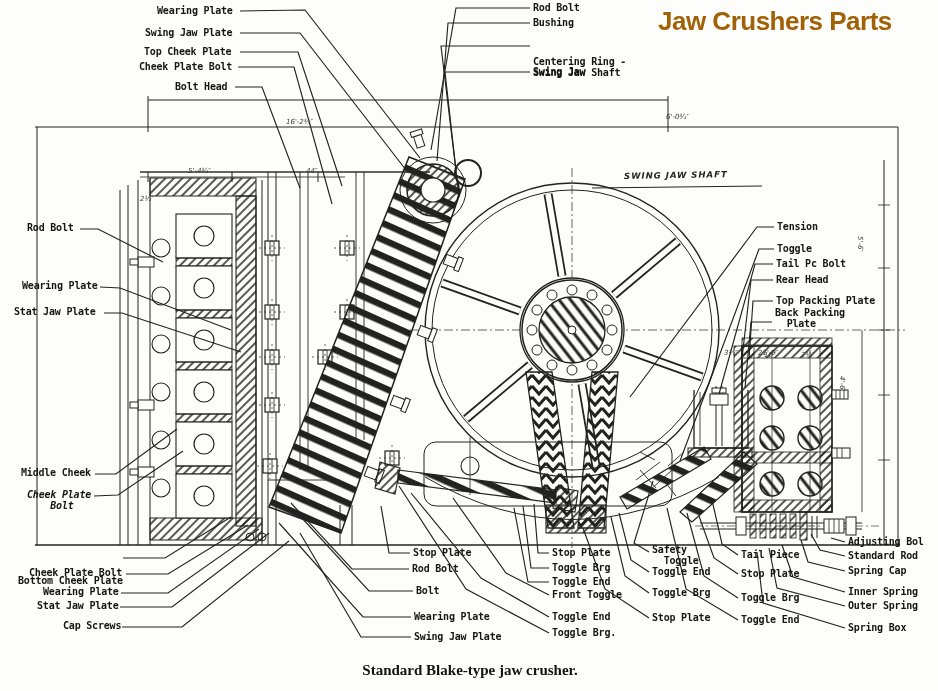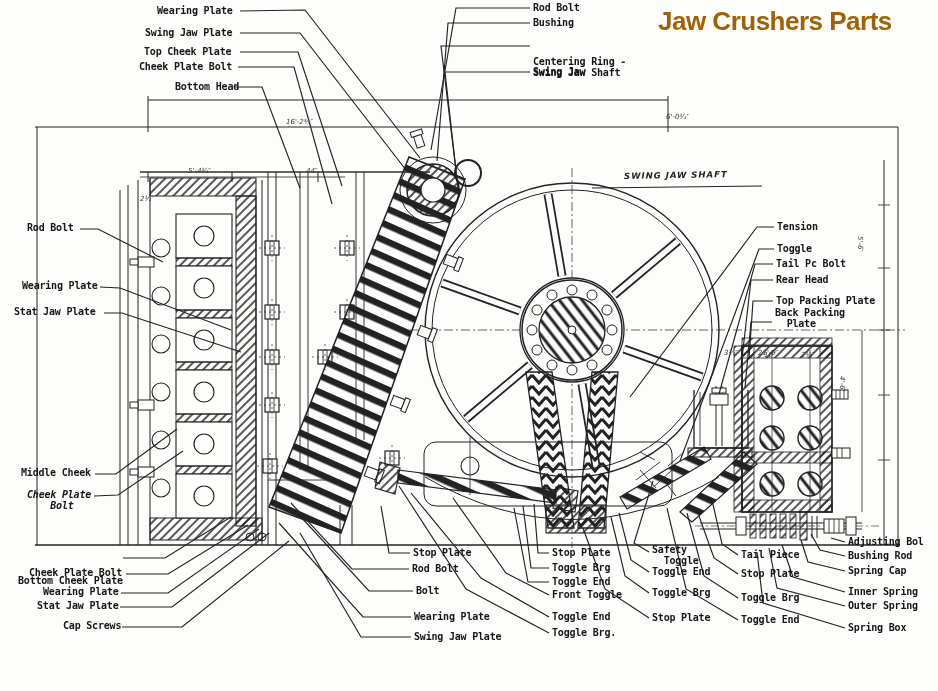--- a/index.html
+++ b/index.html
@@ -355,21 +355,21 @@
         <polyline points="845,628 763,603 757,552" fill="none" stroke="#222222" stroke-width="1.15"></polyline>
       </g>
   </svg>
 
   <div id="title" style="color: #a16207;">Jaw Crushers Parts</div>
   <div id="labels">
       <div class="lbl" style="left: 157px; top: 5px;">Wearing Plate</div>
       <div class="lbl" style="left: 145px; top: 27px;">Swing Jaw Plate</div>
       <div class="lbl" style="left: 144px; top: 46px;">Top Cheek Plate</div>
       <div class="lbl" style="left: 139px; top: 61px;">Cheek Plate Bolt</div>
-      <div class="lbl" style="left: 175px; top: 81px;">Bottom Head</div>
+      <div class="lbl" style="left: 175px; top: 81px;">Bolt Head</div>
       <div class="lbl" style="left: 533px; top: 2px;">Rod Bolt</div>
       <div class="lbl" style="left: 533px; top: 17px;">Bushing</div>
       <div class="lbl" style="left: 533px; top: 40px; margin-top: 16px;">Centering Ring -
 Swing Jaw Shaft</div>
       <div class="lbl" style="left: 533px; top: 66px;">Swing Jaw</div>
       <div class="lbl" style="left: 777px; top: 221px;">Tension</div>
       <div class="lbl" style="left: 777px; top: 243px;">Toggle</div>
       <div class="lbl" style="left: 776px; top: 258px;">Tail Pc Bolt</div>
       <div class="lbl" style="left: 776px; top: 274px;">Rear Head</div>
       <div class="lbl" style="left: 776px; top: 295px;">Top Packing Plate</div>
@@ -400,33 +400,34 @@
       <div class="lbl" style="left: 652px; top: 544px;">Safety
   Toggle</div>
       <div class="lbl" style="left: 652px; top: 566px;">Toggle End</div>
       <div class="lbl" style="left: 652px; top: 587px;">Toggle Brg</div>
       <div class="lbl" style="left: 652px; top: 612px;">Stop Plate</div>
       <div class="lbl" style="left: 741px; top: 549px;">Tail Piece</div>
       <div class="lbl" style="left: 741px; top: 568px;">Stop Plate</div>
       <div class="lbl" style="left: 741px; top: 592px;">Toggle Brg</div>
       <div class="lbl" style="left: 741px; top: 614px;">Toggle End</div>
       <div class="lbl" style="left: 848px; top: 536px;">Adjusting Bol</div>
-      <div class="lbl" style="left: 848px; top: 550px;">Bushing Rod</div>
+      <div class="lbl" style="left: 848px; top: 550px;">Standard Rod</div>
       <div class="lbl" style="left: 848px; top: 565px;">Spring Cap</div>
       <div class="lbl" style="left: 848px; top: 586px;">Inner Spring</div>
       <div class="lbl" style="left: 848px; top: 600px;">Outer Spring</div>
       <div class="lbl" style="left: 848px; top: 622px;">Spring Box</div>
     </div>
   <div id="dims">
       <div class="dim" style="left: 188px; top: 167px;">5'-4¾″</div>
       <div class="dim" style="left: 306px; top: 167px;">44″</div>
       <div class="dim" style="left: 286px; top: 118px;">16'-2¾″</div>
       <div class="dim" style="left: 666px; top: 113px;">6'-0¾″</div>
       <div class="dim" style="left: 140px; top: 195px;">2½″</div>
       <div class="dim" style="left: 758px; top: 333px; margin-top: 16px;">21'-0″</div>
       <div class="dim" style="left: 724px; top: 349px;">3½″</div>
       <div class="dim" style="left: 764px; top: 351px;">10″</div>
       <div class="dim" style="left: 801px; top: 351px;">2½″</div>
       <div class="dim" style="left: 846px; top: 376px; transform: rotate(90deg);">4'-6″</div>
       <div class="dim" style="left: 864px; top: 236px; transform: rotate(90deg);">5'-6″</div>
     </div>
   <div class="hand">SWING JAW SHAFT</div>
+  <div id="caption">Standard Blake-type jaw crusher.</div>
 </div>
 
 </body></html>

